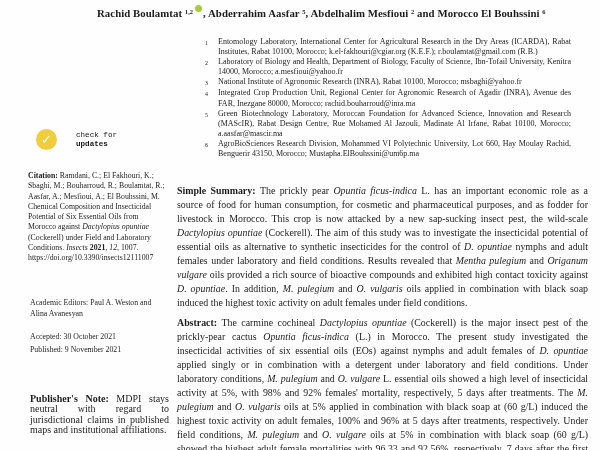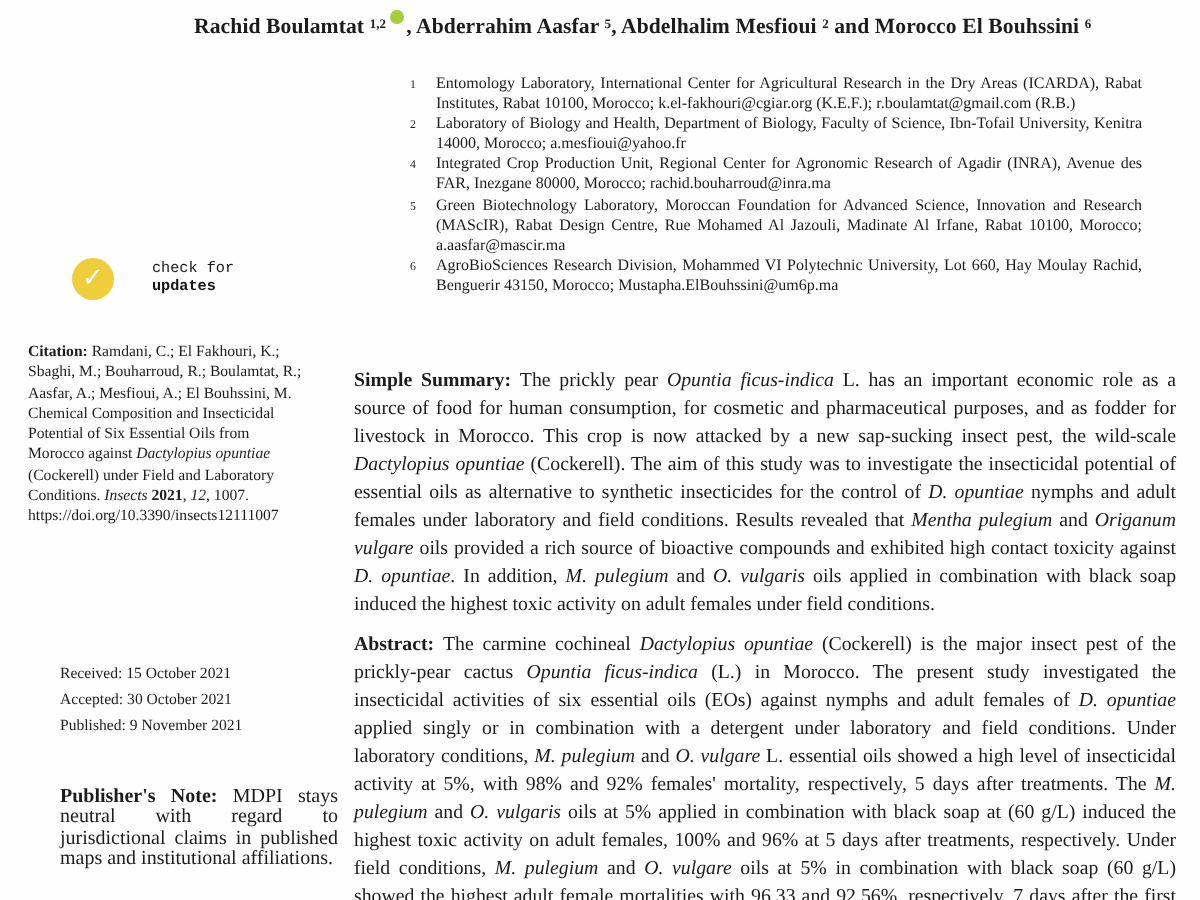--- a/index.html
+++ b/index.html
@@ -30,21 +30,21 @@
   .badge{position:absolute;left:36px;top:129px;display:flex;align-items:center;}
   .badge-circle{
     width:21px;height:21px;border-radius:50%;background:#f0cd3a;color:#ffffff;
     display:flex;align-items:center;justify-content:center;
     font-family:"DejaVu Sans", sans-serif;font-size:13px;font-weight:bold;flex:none;
   }
   .badge-text{font-family:Liberation Mono, monospace;font-size:7.6px;line-height:8.6px;color:#141414;margin-left:19px;}
   .badge-text .l1{display:block;}
   .badge-text .l2{display:block;font-weight:bold;}
 
-  .citation{position:absolute;left:14px;top:171px;width:137px;font-size:7.8px;line-height:10.3px;text-align:left;font-family:Liberation Serif, serif;}
+  .citation{position:absolute;left:28px;top:171px;width:137px;font-size:7.8px;line-height:10.3px;text-align:left;font-family:Liberation Serif, serif;}
   .acad-editors{position:absolute;left:30px;top:298px;width:137px;font-size:7.8px;line-height:10.6px;}
   .dates{position:absolute;left:30px;top:330px;width:137px;font-size:7.8px;line-height:13px;}
   .dates div{white-space:nowrap;}
   .pub-note{position:absolute;left:30px;top:394px;width:139px;font-size:10px;line-height:10.3px;text-align:justify;}
 
   
   .simple-summary{position:absolute;left:177px;top:184px;width:411px;font-size:9.9px;line-height:14px;text-align:justify;}
   .abstract{position:absolute;left:177px;top:316px;width:411px;font-size:9.9px;line-height:14px;text-align:justify;}
 </style>
 </head>
@@ -57,20 +57,24 @@
   <div class="affiliations">
     <div class="aff-row">
       <span class="aff-num">1</span>
       <span class="aff-text">Entomology Laboratory, International Center for Agricultural Research in the Dry Areas (ICARDA), Rabat Institutes, Rabat 10100, Morocco; k.el-fakhouri@cgiar.org (K.E.F.); r.boulamtat@gmail.com (R.B.)</span>
     </div>
     <div class="aff-row">
       <span class="aff-num">2</span>
       <span class="aff-text">Laboratory of Biology and Health, Department of Biology, Faculty of Science, Ibn-Tofail University, Kenitra 14000, Morocco; a.mesfioui@yahoo.fr</span>
     </div>
     <div class="aff-row">
+      <span class="aff-num">3</span>
+      <span class="aff-text">National Institute of Agronomic Research (INRA), Rabat 10100, Morocco; msbaghi@yahoo.fr</span>
+    </div>
+    <div class="aff-row">
       <span class="aff-num">4</span>
       <span class="aff-text">Integrated Crop Production Unit, Regional Center for Agronomic Research of Agadir (INRA), Avenue des FAR, Inezgane 80000, Morocco; rachid.bouharroud@inra.ma</span>
     </div>
     <div class="aff-row">
       <span class="aff-num">5</span>
       <span class="aff-text">Green Biotechnology Laboratory, Moroccan Foundation for Advanced Science, Innovation and Research (MAScIR), Rabat Design Centre, Rue Mohamed Al Jazouli, Madinate Al Irfane, Rabat 10100, Morocco; a.aasfar@mascir.ma</span>
     </div>
     <div class="aff-row">
       <span class="aff-num">6</span>
       <span class="aff-text">AgroBioSciences Research Division, Mohammed VI Polytechnic University, Lot 660, Hay Moulay Rachid, Benguerir 43150, Morocco; Mustapha.ElBouhssini@um6p.ma</span>
@@ -80,23 +84,23 @@
   <div class="badge">
     <span class="badge-circle">✓</span>
     <span class="badge-text">
       <span class="l1">check for</span>
       <span class="l2">updates</span>
     </span>
   </div>
 
   <div class="citation"><span class="b">Citation: </span><span>Ramdani, C.; El Fakhouri, K.; Sbaghi, M.; Bouharroud, R.; Boulamtat, R.; Aasfar, A.; Mesfioui, A.; El Bouhssini, M. Chemical Composition and Insecticidal Potential of Six Essential Oils from Morocco against </span><span class="i">Dactylopius opuntiae</span><span> (Cockerell) under Field and Laboratory Conditions. </span><span class="i">Insects </span><span class="b">2021</span><span>, </span><span class="i">12</span><span>, 1007.  https://doi.org/10.3390/insects12111007</span></div>
 
+  <div class="acad-editors">Academic Editors: Paul A. Weston and Alina Avanesyan</div>
 
   <div class="dates">
-    <div>Received: 15 October 2021</div>
     <div>Accepted: 30 October 2021</div>
     <div>Published: 9 November 2021</div>
   </div>
 
   <div class="pub-note"><span class="b">Publisher's Note: </span><span>MDPI stays neutral with regard to jurisdictional claims in published maps and institutional affiliations.</span></div>
 
   <div class="simple-summary"><span class="b">Simple Summary: </span><span>The prickly pear </span><span class="i">Opuntia ficus-indica</span><span> L. has an important economic role as a source of food for human consumption, for cosmetic and pharmaceutical purposes, and as fodder for livestock in Morocco. This crop is now attacked by a new sap-sucking insect pest, the wild-scale </span><span class="i">Dactylopius opuntiae</span><span> (Cockerell). The aim of this study was to investigate the insecticidal potential of essential oils as alternative to synthetic insecticides for the control of </span><span class="i">D. opuntiae</span><span> nymphs and adult females under laboratory and field conditions. Results revealed that </span><span class="i">Mentha pulegium</span><span> and </span><span class="i">Origanum vulgare</span><span> oils provided a rich source of bioactive compounds and exhibited high contact toxicity against </span><span class="i">D. opuntiae</span><span>. In addition, </span><span class="i">M. pulegium</span><span> and </span><span class="i">O. vulgaris</span><span> oils applied in combination with black soap induced the highest toxic activity on adult females under field conditions.</span></div>
 
   <div class="abstract"><span class="b">Abstract: </span><span>The carmine cochineal </span><span class="i">Dactylopius opuntiae</span><span> (Cockerell) is the major insect pest of the prickly-pear cactus </span><span class="i">Opuntia ficus-indica</span><span> (L.) in Morocco.  The present study investigated the insecticidal activities of six essential oils (EOs) against nymphs and adult females of </span><span class="i">D. opuntiae</span><span> applied singly or in combination with a detergent under laboratory and field conditions. Under laboratory conditions, </span><span class="i">M. pulegium</span><span> and </span><span class="i">O. vulgare</span><span> L. essential oils showed a high level of insecticidal activity at 5%, with 98% and 92% females' mortality, respectively, 5 days after treatments. The </span><span class="i">M. pulegium</span><span> and </span><span class="i">O. vulgaris</span><span> oils at 5% applied in combination with black soap at (60 g/L) induced the highest toxic activity on adult females, 100% and 96% at 5 days after treatments, respectively.  Under field conditions, </span><span class="i">M. pulegium</span><span> and </span><span class="i">O. vulgare</span><span> oils at 5% in combination with black soap (60 g/L) showed the highest adult female mortalities with 96.33 and 92.56%, respectively, 7 days after the first application. The</span></div>
 

